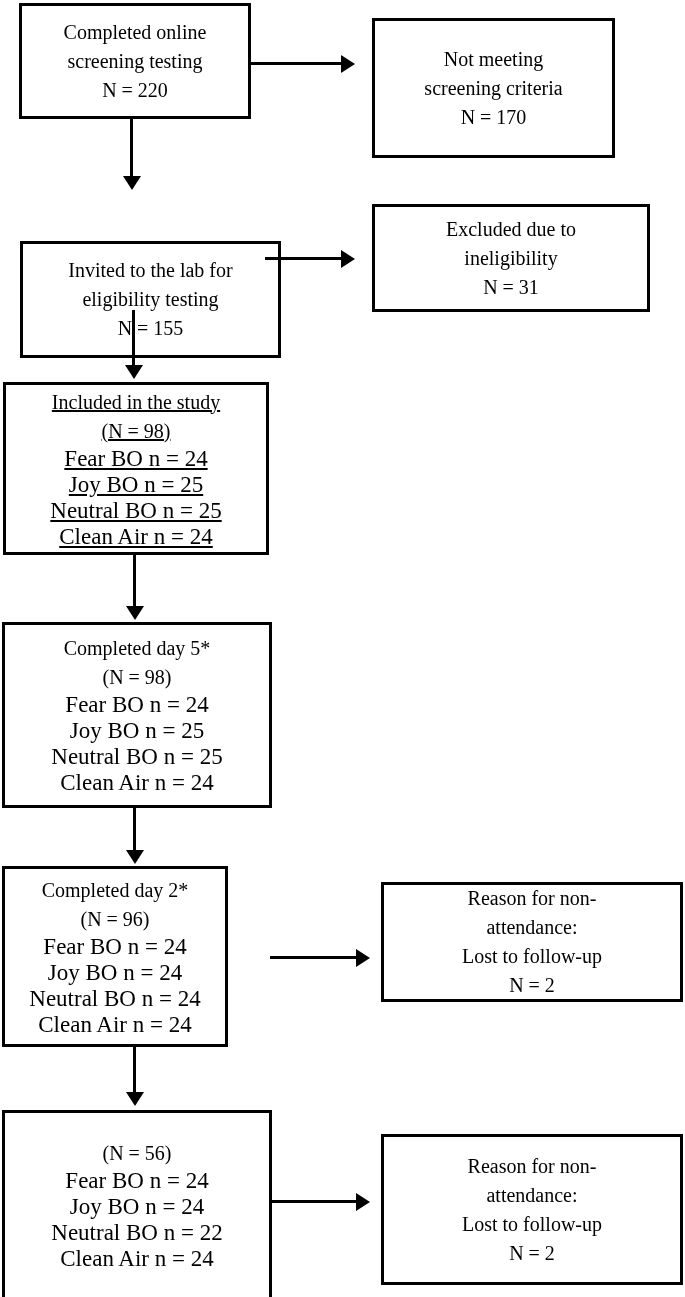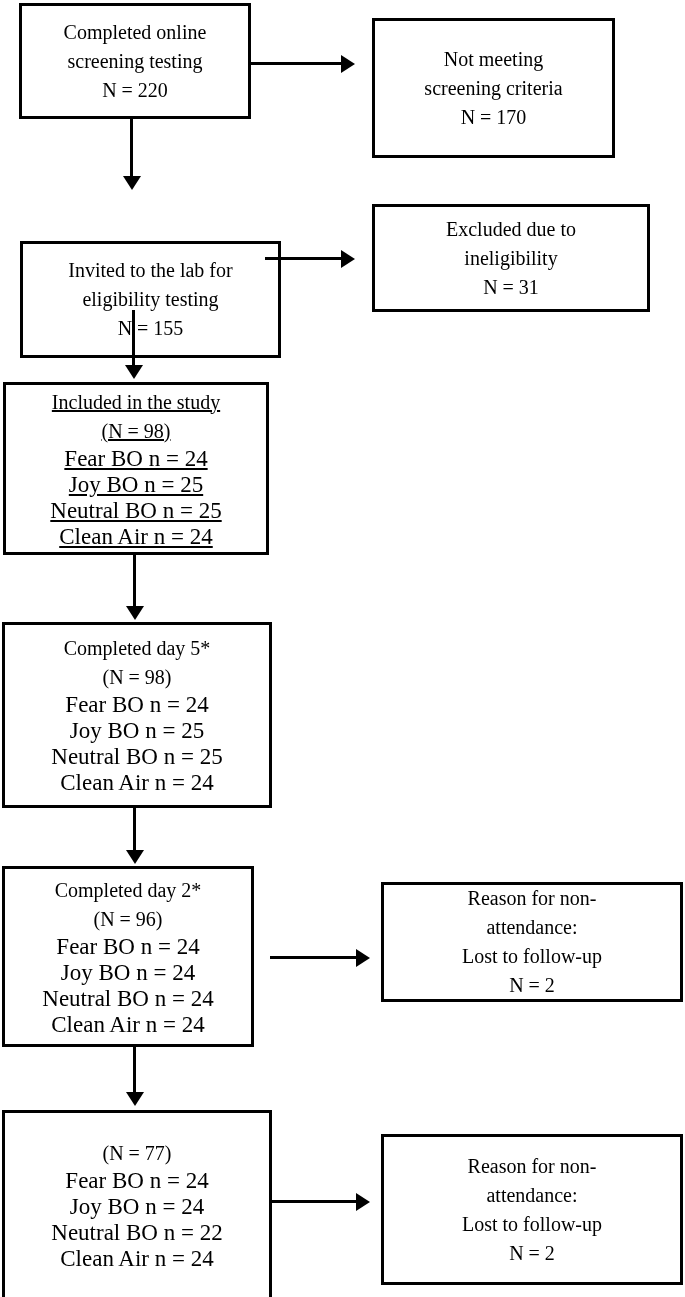--- a/index.html
+++ b/index.html
@@ -126,21 +126,21 @@
     <div class="line-main">(N = 98)</div>
     <div class="line-sub">Fear BO n = 24</div>
     <div class="line-sub">Joy BO n = 25</div>
     <div class="line-sub">Neutral BO n = 25</div>
     <div class="line-sub">Clean Air n = 24</div>
   </div>
 
   <div class="conn-v" style="left:133px; top:808px; width:3px; height:44px;"></div>
   <div class="arrow-down" style="left:125.5px; top:850px;"></div>
 
-  <div class="node" style="left:2px; top:866px; width:252px; height:181px;">
+  <div class="node" style="left:2px; top:866px; width:226px; height:181px;">
     <div class="line-main">Completed day 2*</div>
     <div class="line-main">(N = 96)</div>
     <div class="line-sub">Fear BO n = 24</div>
     <div class="line-sub">Joy BO n = 24</div>
     <div class="line-sub">Neutral BO n = 24</div>
     <div class="line-sub">Clean Air n = 24</div>
   </div>
 
   <div class="node" style="left:381px; top:882px; width:302px; height:120px;">
     <div class="line-main">Reason for non-</div>
@@ -149,21 +149,21 @@
     <div class="line-main">N = 2</div>
   </div>
 
   <div class="conn-h" style="left:270px; top:956px; width:88px;"></div>
   <div class="arrow-right" style="left:356px; top:948.5px;"></div>
 
   <div class="conn-v" style="left:133px; top:1047px; width:3px; height:47px;"></div>
   <div class="arrow-down" style="left:125.5px; top:1092px;"></div>
 
   <div class="node" style="left:2px; top:1110px; width:270px; height:190px;">
-    <div class="line-main">(N = 77)</div>
+    <div class="line-main">(N = 56)</div>
     <div class="line-sub">Fear BO n = 24</div>
     <div class="line-sub">Joy BO n = 24</div>
     <div class="line-sub">Neutral BO n = 22</div>
     <div class="line-sub">Clean Air n = 24</div>
   </div>
 
   <div class="node" style="left:381px; top:1134px; width:302px; height:151px;">
     <div class="line-main">Reason for non-</div>
     <div class="line-main">attendance:</div>
     <div class="line-main">Lost to follow-up</div>

